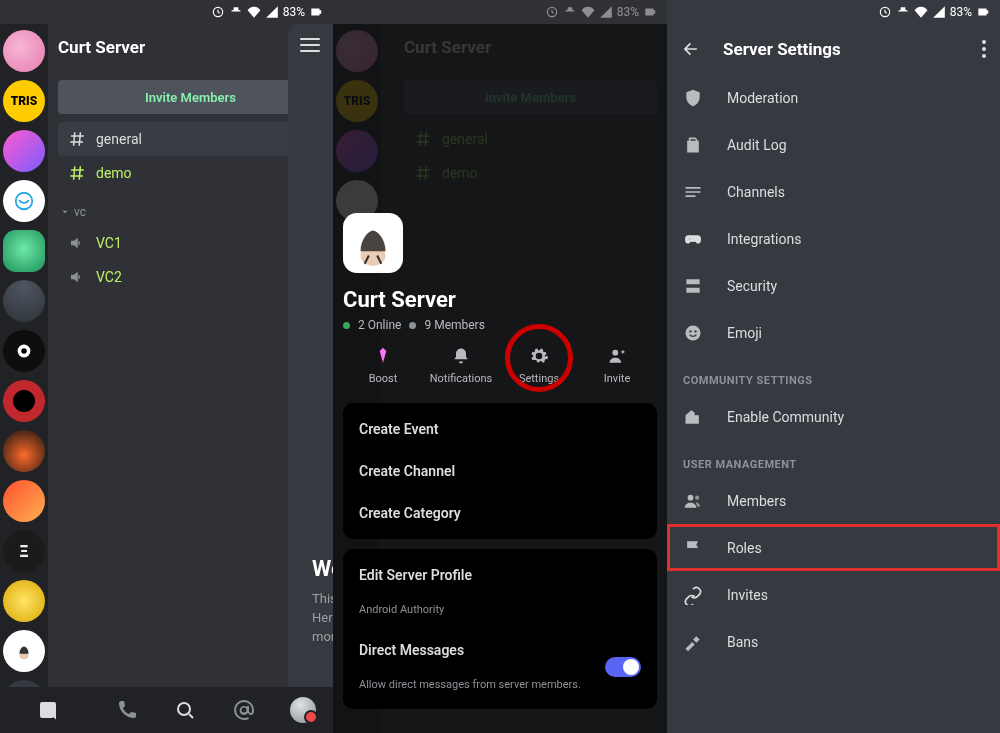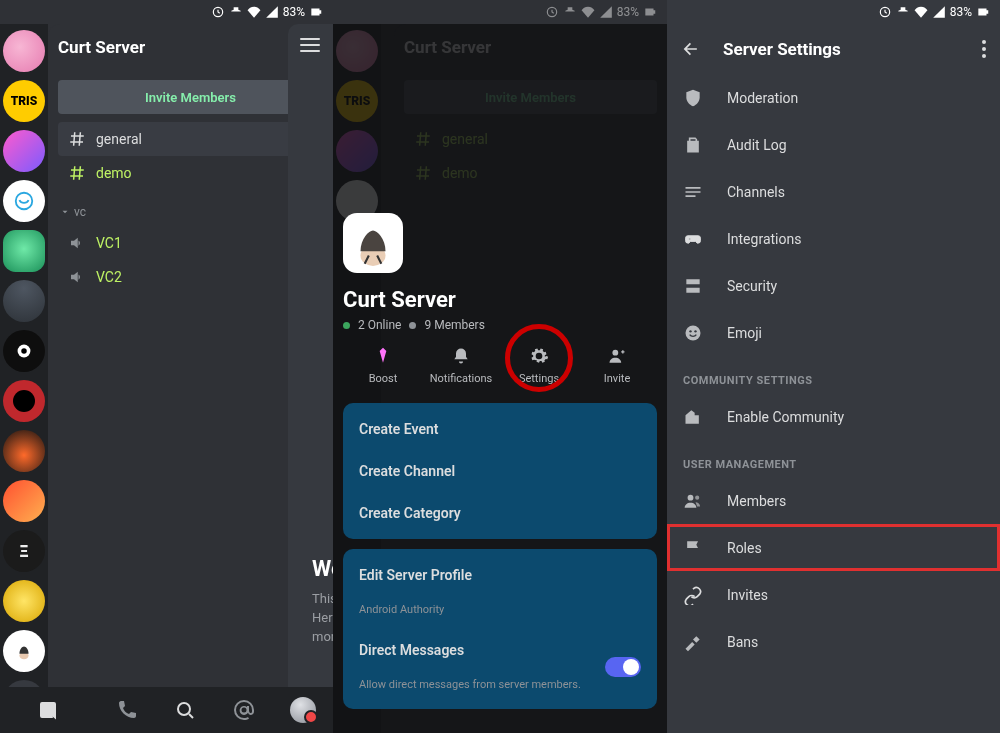--- a/index.html
+++ b/index.html
@@ -76,21 +76,21 @@
   .sv-icon svg{width:50px;height:50px;}
   .sheet-title{color:#fff;font-size:22px;font-weight:700;margin-bottom:6px;}
   .presence{display:flex;align-items:center;gap:8px;font-size:12px;color:#b9bbbe;margin-bottom:14px;}
   .dot{width:7px;height:7px;border-radius:50%;}
   .dot.on{background:#3ba55d;}.dot.off{background:#8e9297;}
   .actions{display:flex;justify-content:space-between;padding:0 8px;margin-bottom:18px;}
   .act{width:64px;display:flex;flex-direction:column;align-items:center;gap:6px;font-size:11px;color:#b9bbbe;position:relative;}
   .act svg{width:20px;height:20px;fill:#b9bbbe;}
   .act.boost svg{fill:#ff73fa;}
   .big-circle{position:absolute;width:68px;height:68px;border:5px solid #c00;border-radius:50%;top:-22px;left:-2px;pointer-events:none;}
-  .card{background:#0c4a6e;border-radius:10px;padding:5px 0;margin-bottom:10px;}
+  .card{background:#000000;border-radius:10px;padding:5px 0;margin-bottom:10px;}
   .row{padding:13px 16px;color:#dcddde;font-size:14px;font-weight:600;display:flex;align-items:center;justify-content:space-between;}
   .row-sub{display:block;font-size:11px;color:#8e9297;font-weight:400;margin-top:20px;}
   .toggle{width:36px;height:20px;background:#5865f2;border-radius:10px;position:relative;}
   .toggle::after{content:"";position:absolute;width:16px;height:16px;background:#fff;border-radius:50%;top:2px;right:2px;}
 
   
   .p3-hdr{display:flex;align-items:center;height:50px;padding:0 14px;gap:22px;}
   .p3-hdr svg{width:20px;height:20px;fill:#dcddde;}
   .p3-title{font-size:17px;font-weight:700;color:#fff;flex:1;}
   .p3-more{width:4px;height:4px;background:#dcddde;border-radius:50%;box-shadow:0 -7px 0 #dcddde,0 7px 0 #dcddde;}

